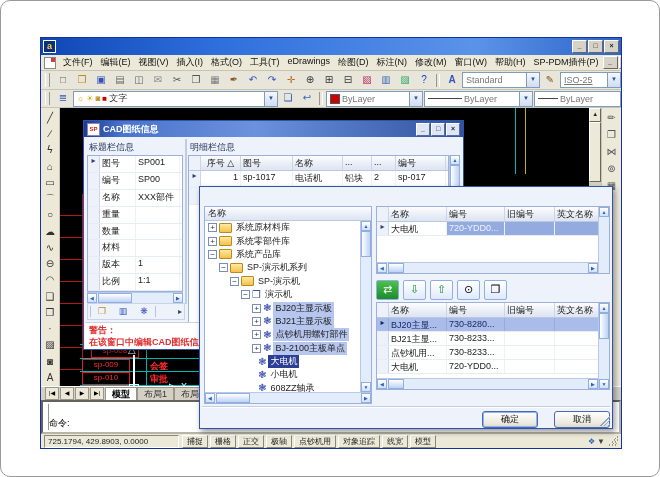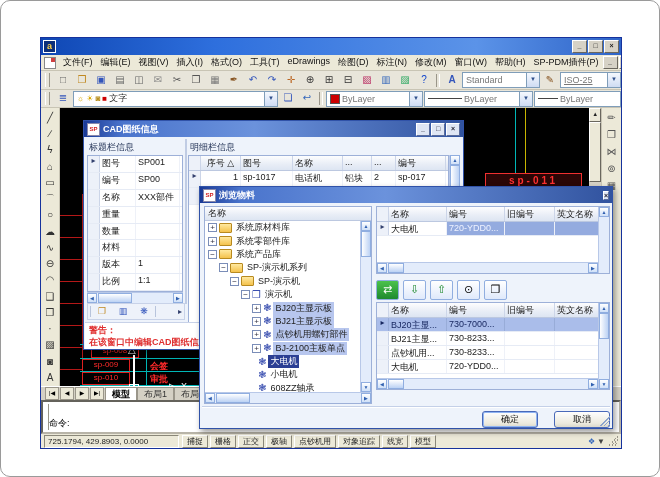--- a/index.html
+++ b/index.html
@@ -242,21 +242,20 @@
           <div class="vbtn" style="color: rgb(51, 51, 51);">·</div>
           <div class="vbtn" style="color: rgb(51, 51, 51);">▨</div>
           <div class="vbtn" style="color: rgb(51, 51, 51);">◙</div>
           <div class="vbtn" style="color: rgb(51, 51, 51);">A</div>
         </div>
 
       <div id="canvas">
         <div id="leftgrid"></div>
         <div class="cyanline" style="left:455px;top:0;width:1px;height:66px;"></div>
         <div class="yline" style="left:465px;top:0;width:1px;height:66px;"></div>
-        <div id="sp011box">sp-011</div>
         <div id="cnvrows" style="position:absolute;left:0;top:236px;width:292px;height:44px;">
             <div style="position: absolute; left: 20px; top: 0px; width: 270px; height: 1px; background: rgb(0, 182, 182);"></div>
             <div class="redbox" style="left: 31px; top: 1px; width: 46px; height: 11px;">sp-008</div>
             <div style="position: absolute; left: 20px; top: 13.5px; width: 270px; height: 1px; background: rgb(0, 182, 182);"></div>
             <div class="redbox" style="left: 22px; top: 14.5px; width: 46px; height: 11px;">sp-009</div>
             <div class="redtxt" style="left: 90px; top: 15.5px;">会签</div>
             <div style="position: absolute; left: 20px; top: 27px; width: 270px; height: 1px; background: rgb(0, 182, 182);"></div>
             <div class="redbox" style="left: 22px; top: 28px; width: 46px; height: 11px;">sp-010</div>
             <div class="redtxt" style="left: 90px; top: 29px;">审批</div>
             <div style="position: absolute; left: 20px; top: 40.5px; width: 270px; height: 1px; background: rgb(0, 182, 182);"></div>
@@ -437,27 +436,20 @@
         <span style="font-size:8px;color:#33406e;margin-left:auto;margin-right:2px;">▸</span>
       </div>
       <div class="warn">
         <div>警告：</div>
         <div>在该窗口中编辑CAD图纸信息</div>
       </div>
     </div>
   </div>
 
   <div class="dlg" id="dlg3">
-    <div class="dlgtitle">
-      <span class="spicon">SP</span>
-      <span>浏览物料</span>
-      <span style="margin-left:auto;">
-        <span class="dwb">×</span>
-      </span>
-    </div>
 
     <div class="treeblock">
       <div class="treehead">
         <span>名称</span>
       </div>
       <div class="treewrap">
         <div id="treeview">
             <div class="trow" style="padding-left: 3px;">
               <span class="texp">+</span>
               <span class="ticon folder"></span>
@@ -582,21 +574,21 @@
               <div class="ghead">
                 <span class="gut" style="width: 12px;"></span>
                 <span class="hc" style="width: 58px;">名称</span>
                 <span class="hc" style="width: 58px;">编号</span>
                 <span class="hc" style="width: 50px;">旧编号</span>
                 <span class="hc" style="width: 44px;">英文名称</span>
               </div>
               <div class="grow rsel" style="height: 13px;">
                 <span class="gut" style="width: 12px; font-size: 8px;">▸</span>
                 <span class="bc" style="width: 58px;">BJ20主显...</span>
-                <span class="bc" style="width: 58px;">730-7000...</span>
+                <span class="bc" style="width: 58px;">730-8280...</span>
                 <span class="bc" style="width: 50px;"></span>
                 <span class="bc" style="width: 44px;"></span>
               </div>
               <div class="grow" style="height: 13px;">
                 <span class="gut" style="width: 12px; font-size: 8px;"></span>
                 <span class="bc" style="width: 58px;">BJ21主显...</span>
                 <span class="bc" style="width: 58px;">730-8233...</span>
                 <span class="bc" style="width: 50px;"></span>
                 <span class="bc" style="width: 44px;"></span>
               </div>

